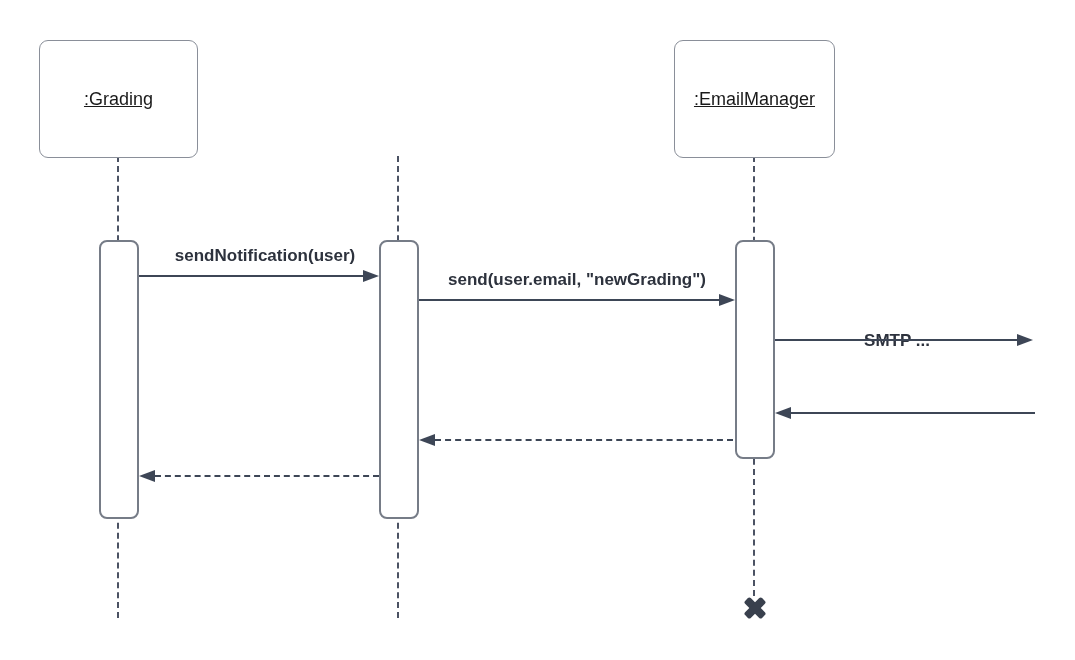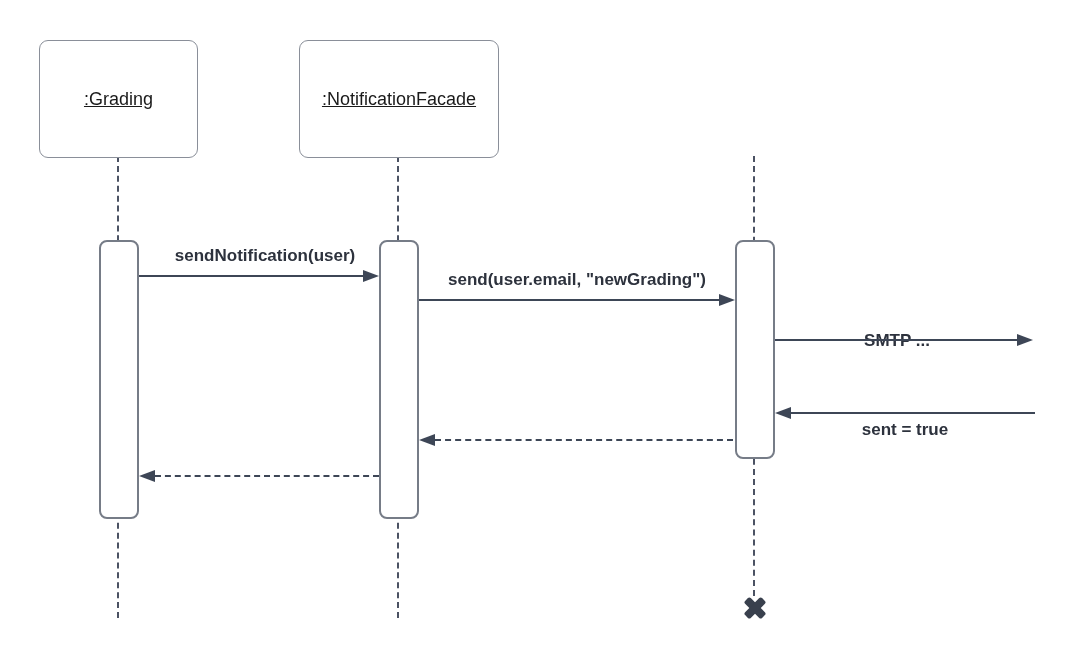--- a/index.html
+++ b/index.html
@@ -103,43 +103,42 @@
 
 <div class="canvas">
 
   <div class="lifeline ll-grading"></div>
   <div class="lifeline ll-facade"></div>
   <div class="lifeline ll-email"></div>
 
   <div class="actor-box box-grading">
     <span class="name">:Grading</span>
   </div>
-  <div class="actor-box box-facade">
-    <span class="name">:NotificationFacade</span>
+  <div class="actor-box box-email">
+    <span class="name">:EmailManager</span>
   </div>
 
   <div class="activation bar-grading"></div>
   <div class="activation bar-facade"></div>
   <div class="activation bar-email"></div>
 
   <div class="msg-label l1">sendNotification(user)</div>
   <div class="msg-line m1"></div>
   <div class="arrow right a1"></div>
 
   <div class="msg-label l2">send(user.email, "newGrading")</div>
   <div class="msg-line m2"></div>
   <div class="arrow right a2"></div>
 
   <div class="msg-label l3">SMTP ...</div>
   <div class="msg-line m3"></div>
   <div class="arrow right a3"></div>
 
   <div class="msg-line m4"></div>
   <div class="arrow left a4"></div>
-  <div class="msg-label l4">sent = true</div>
 
   <div class="msg-line dashed m5"></div>
   <div class="arrow left a5"></div>
 
   <div class="msg-line dashed m6"></div>
   <div class="arrow left a6"></div>
 
   <div class="destroy">
     <div class="stroke s1"></div>
     <div class="stroke s2"></div>

